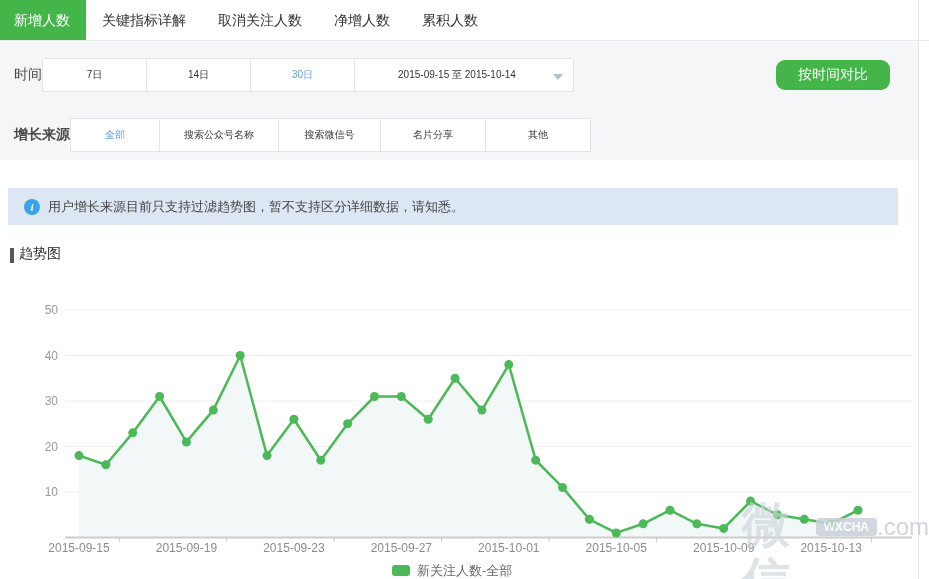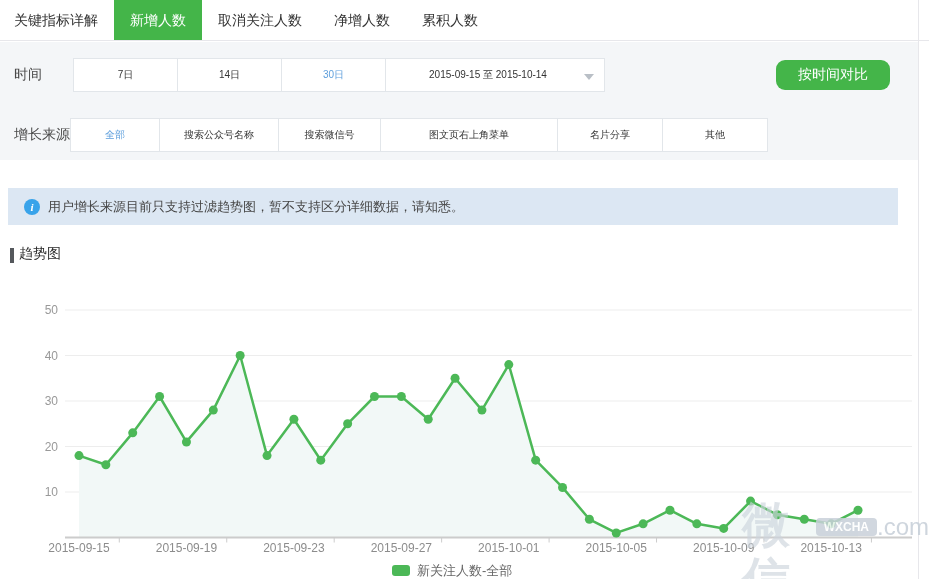--- a/index.html
+++ b/index.html
@@ -12,22 +12,22 @@
   .tabbar { display:flex; height:41px; border-bottom:1px solid #e7e7eb; background:#fff; }
   .tab { padding:0 16px; line-height:41px; font-size:14px; color:#333; cursor:pointer; white-space:nowrap; }
   .tab:first-child { padding-left:14px; }
   .tab.active { background:#44b549; color:#fff; }
   
   .filters { position:absolute; top:42px; left:0; width:918px; height:118px; background:#f4f6f8; }
   .frow { position:absolute; left:0; display:flex; align-items:center; }
   .frow1 { top:16px; }
   .frow2 { top:76px; }
   .flabel { font-size:14px; color:#4a4a4a; padding-left:14px; flex:none; }
-  .flabel.w57 { width:74px; }
-  .flabel.w71 { width:71px; }
+  .flabel.w57 { width:43px; }
+  .flabel.w71 { width:71px;font-weight:bold; }
   .btn {
     height:34px; line-height:32px; background:#fff; border:1px solid #e2e6ea;
     font-size:10px; color:#333; text-align:center; margin-left:-1px; cursor:pointer; flex:none;
   }
   .btn.active { color:#5e9fdc; }
   .w90{width:90px}.w103{width:103px}.w105{width:105px}.w106{width:106px}
   .w120{width:120px}.w178{width:178px}.w220{width:220px}
   .daterange { position:relative; padding-right:14px; }
   .caret { position:absolute; right:10px; top:15px; width:0; height:0;
     border-left:5px solid transparent; border-right:5px solid transparent; border-top:6px solid #b9bfc6; }
@@ -54,22 +54,22 @@
   .wm-right { display:flex; align-items:center; margin-left:2px; margin-top:16px; }
   .wm-badge { background:#c9d1da; color:#fff; font-size:12px; font-weight:bold;
     padding:2px 8px; border-radius:4px; opacity:.85; }
   .wm-com { font-size:24px; color:#c9d1da; opacity:.9; line-height:1.2; }
   .right-border { position:absolute; left:918px; top:0; width:1px; height:579px; background:#e7e7eb; }
 </style>
 </head>
 <body>
 
 <div class="tabbar">
+  <div class="tab active">新增人数</div>
   <div class="tab">关键指标详解</div>
-  <div class="tab active">新增人数</div>
   <div class="tab">取消关注人数</div>
   <div class="tab">净增人数</div>
   <div class="tab">累积人数</div>
 </div>
 
 <div class="filters">
   <div class="frow frow1">
     <div class="flabel w57">时间</div>
     <div class="btn w105">7日</div>
     <div class="btn w105">14日</div>
@@ -78,21 +78,20 @@
       <span>2015-09-15 至 2015-10-14</span>
       <span class="caret"></span>
     </div>
   </div>
   <button class="compare-btn">按时间对比</button>
   <div class="frow frow2">
     <div class="flabel w71">增长来源</div>
     <div class="btn w90 active">全部</div>
     <div class="btn w120">搜索公众号名称</div>
     <div class="btn w103">搜索微信号</div>
-    <div class="btn w178">图文页右上角菜单</div>
     <div class="btn w106">名片分享</div>
     <div class="btn w106">其他</div>
   </div>
 </div>
 
 <div class="notice">
   <span class="info-icon">i</span>
   <span>用户增长来源目前只支持过滤趋势图，暂不支持区分详细数据，请知悉。</span>
 </div>
 

